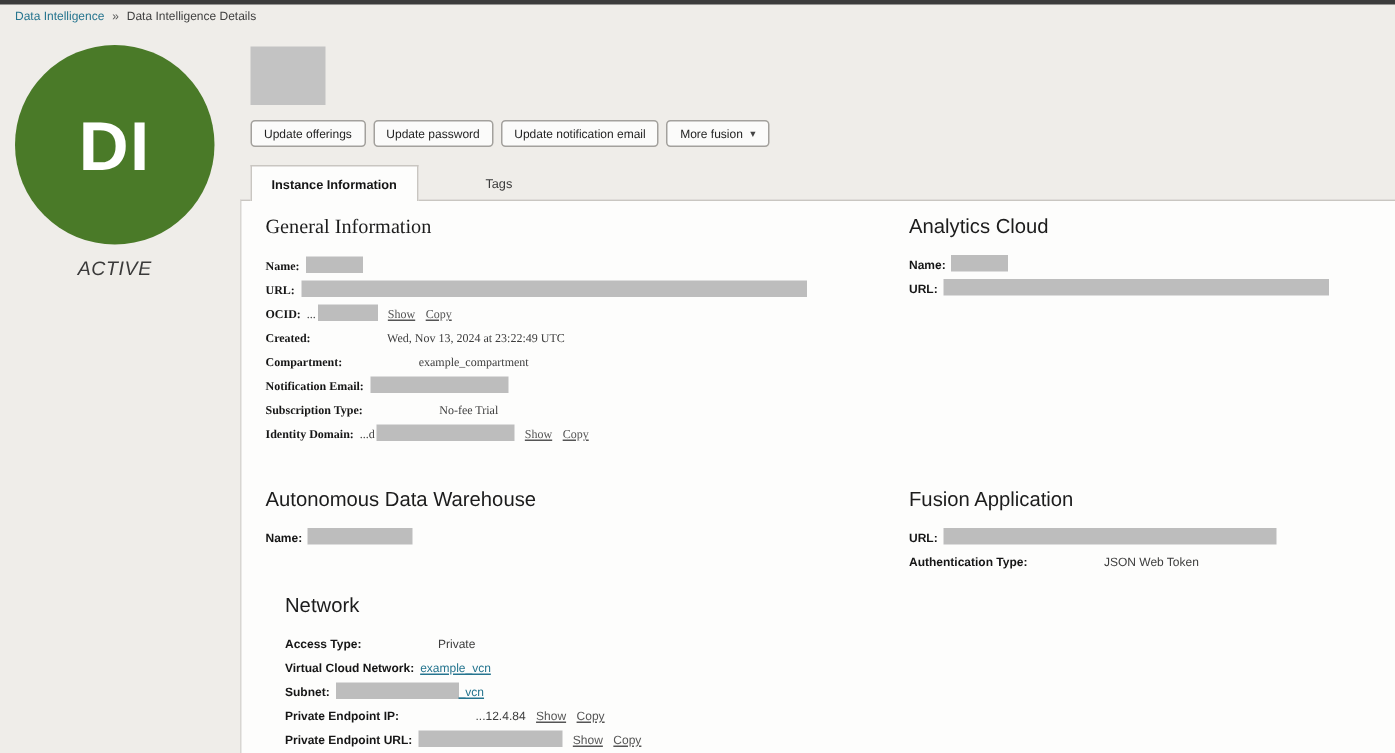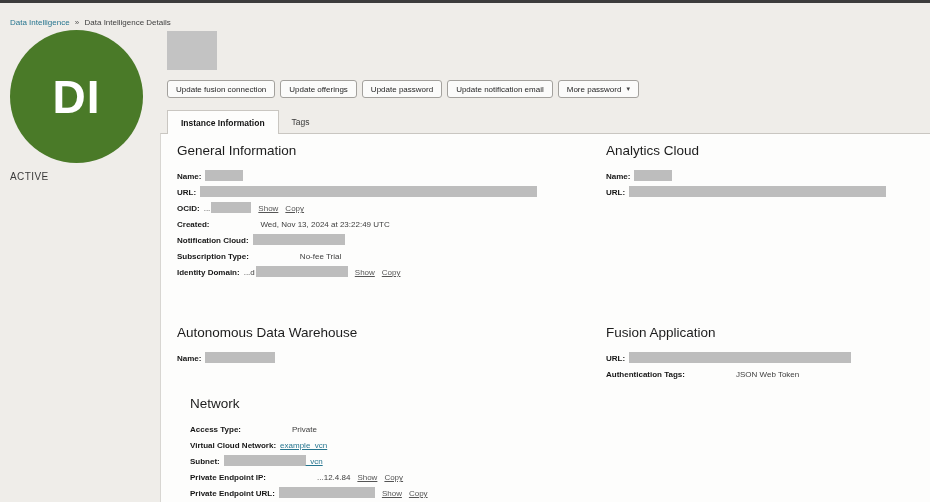--- a/index.html
+++ b/index.html
@@ -3,55 +3,55 @@
 <meta charset="utf-8">
 <style>
   * { box-sizing: border-box; }
   html,body { margin:0; padding:0; }
   body {
     width:930px; height:502px; position:relative; overflow:hidden;
     background:#efede9; font-family:"Liberation Sans","DejaVu Sans",sans-serif;
     color:#3d3d3d;
   }
   .topbar { position:absolute; top:0; left:0; right:0; height:3px; background:#3c3c3c; }
-  .breadcrumb { position:absolute; top:18px; left:10px; font-size:8px; color:#3f3f3f; }
+  .breadcrumb { position:absolute; top:6px; left:10px; font-size:8px; color:#3f3f3f; }
   .breadcrumb .bc-link { color:#26758f; text-decoration:none; cursor:pointer; }
   .breadcrumb .sep { margin:0 3px; color:#555; }
 
   .avatar {
     position:absolute; left:10px; top:30px; width:133px; height:133px;
     border-radius:50%; background:#4a7a28;
     display:flex; align-items:center; justify-content:center;
   }
   .avatar .initials { color:#fff; font-size:46px; font-weight:bold; letter-spacing:1px; }
-  .status { position:absolute; left:10px; top:171px; width:133px; 
-            font-size:10px; color:#3a3a3a; letter-spacing:0.4px; }
+  .status { position:absolute; left:10px; top:171px; width:133px; text-align:center;
+            font-size:13px; color:#3a3a3a; letter-spacing:0.4px;font-style:italic; }
 
   .title-redact { position:absolute; left:167px; top:31px; width:50px; height:39px; background:#c3c3c3; }
 
   .toolbar { position:absolute; left:167px; top:80px; display:flex; gap:5px; }
   .btn {
     height:18px; padding:0 8px; background:#fbfbfa; border:1px solid #a3a19d;
     border-radius:3px; font-size:8px; color:#1f1f1f;
     display:flex; align-items:center; gap:5px; cursor:pointer; white-space:nowrap;
   }
   .btn .caret { font-size:7px; color:#444; }
 
-  .tabs { position:absolute; left:167px; top:110px; display:flex; z-index:2; }
+  .tabs { position:absolute; left:167px; top:110px; display:flex; z-index:2;gap:32px; }
   .tab { height:23px; padding:0 13px; display:flex; align-items:center;
          font-size:8.5px; color:#3a3a3a; cursor:pointer; }
   .tab.active { height:24px; background:#fdfdfc; border:1px solid #c9c6c1; border-bottom:none;
                 font-weight:bold; color:#141414; }
 
   .panel {
     position:absolute; left:160px; top:133px; right:0; bottom:0;
     background:#fdfdfc; border-top:1px solid #c9c6c1; border-left:1px solid #d8d6d2;
   }
   .section { position:absolute; }
-  #sec-general   { left:16px;  top:9px;   width:420px; }
+  #sec-general   { left:16px;  top:9px;   width:420px;font-family:Liberation Serif, serif; }
   #sec-analytics { left:445px; top:9px;   width:315px; }
   #sec-adw       { left:16px;  top:191px; width:420px; }
   #sec-fusion    { left:445px; top:191px; width:315px; }
   #sec-network   { left:29px;  top:262px; width:420px; }
   .section h2 { font-size:13.5px; font-weight:400; color:#1c1c1c; margin:0 0 12px 0; }
 
   .field { display:flex; align-items:flex-end; margin-bottom:5px; min-height:11px;
            font-size:8px; color:#3d3d3d; }
   .lbl { font-weight:bold; color:#161616; margin-right:4px; white-space:nowrap; }
   .val { color:#3d3d3d; white-space:nowrap;margin-left:47px; }
@@ -74,26 +74,25 @@
 </div>
 
 <div class="avatar">
   <span class="initials">DI</span>
 </div>
 <div class="status">ACTIVE</div>
 
 <div class="title-redact"></div>
 
 <div class="toolbar">
-  <button class="btn">Update fusion connection</button>
   <button class="btn">Update offerings</button>
   <button class="btn">Update password</button>
   <button class="btn">Update notification email</button>
   <button class="btn">
-    <span>More password</span>
+    <span>More fusion</span>
     <span class="caret">▾</span>
   </button>
 </div>
 
 <div class="tabs">
   <div class="tab active">Instance Information</div>
   <div class="tab">Tags</div>
 </div>
 
 <div class="panel">
@@ -113,21 +112,25 @@
       <span class="prefix">...</span>
       <span class="redact w40"></span>
       <a class="lnk">Show</a>
       <a class="lnk">Copy</a>
     </div>
     <div class="field">
       <span class="lbl">Created:</span>
       <span class="val">Wed, Nov 13, 2024 at 23:22:49 UTC</span>
     </div>
     <div class="field">
-      <span class="lbl">Notification Cloud:</span>
+      <span class="lbl">Compartment:</span>
+      <span class="val">example_compartment</span>
+    </div>
+    <div class="field">
+      <span class="lbl">Notification Email:</span>
       <span class="redact w92"></span>
     </div>
     <div class="field">
       <span class="lbl">Subscription Type:</span>
       <span class="val">No-fee Trial</span>
     </div>
     <div class="field">
       <span class="lbl">Identity Domain:</span>
       <span class="prefix">...d</span>
       <span class="redact w92"></span>
@@ -156,21 +159,21 @@
     </div>
   </div>
 
   <div class="section" id="sec-fusion">
     <h2>Fusion Application</h2>
     <div class="field">
       <span class="lbl">URL:</span>
       <span class="redact w222"></span>
     </div>
     <div class="field">
-      <span class="lbl">Authentication Tags:</span>
+      <span class="lbl">Authentication Type:</span>
       <span class="val">JSON Web Token</span>
     </div>
   </div>
 
   <div class="section" id="sec-network">
     <h2>Network</h2>
     <div class="field">
       <span class="lbl">Access Type:</span>
       <span class="val">Private</span>
     </div>

